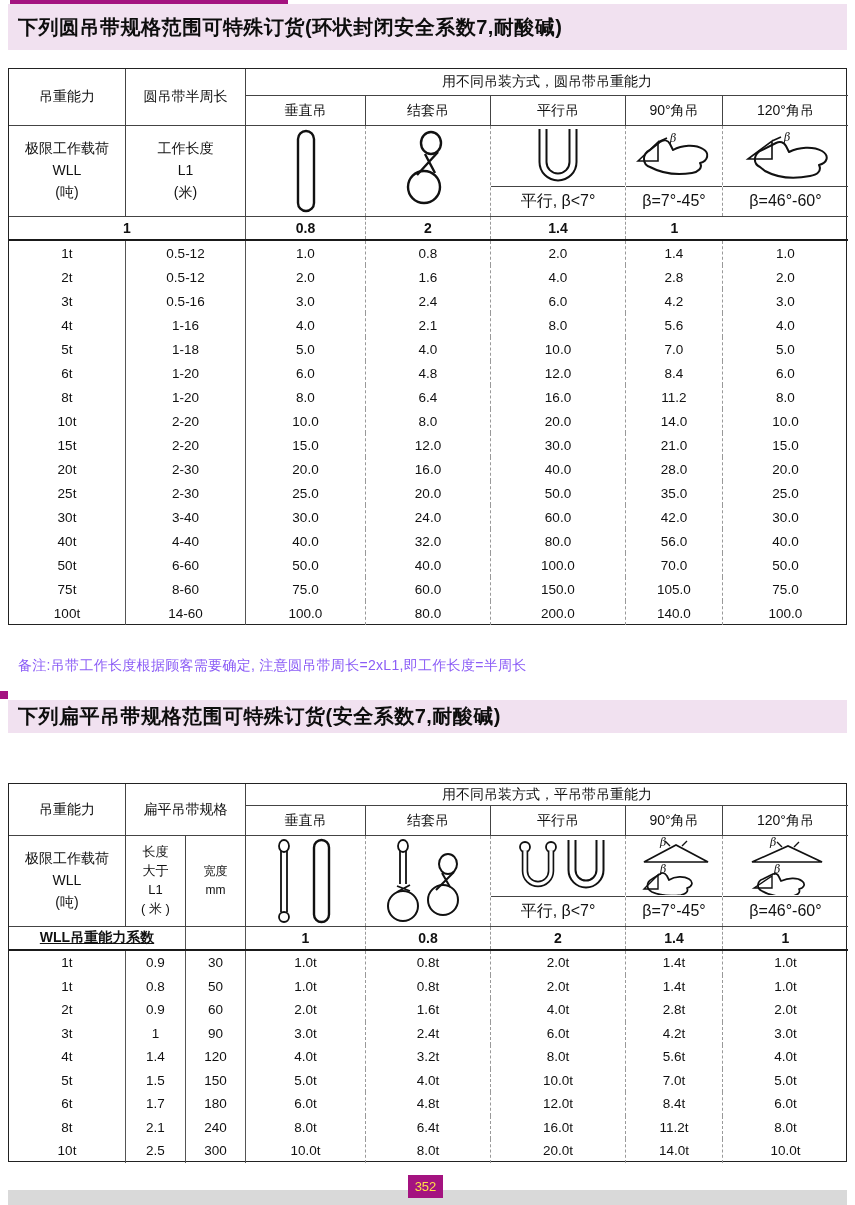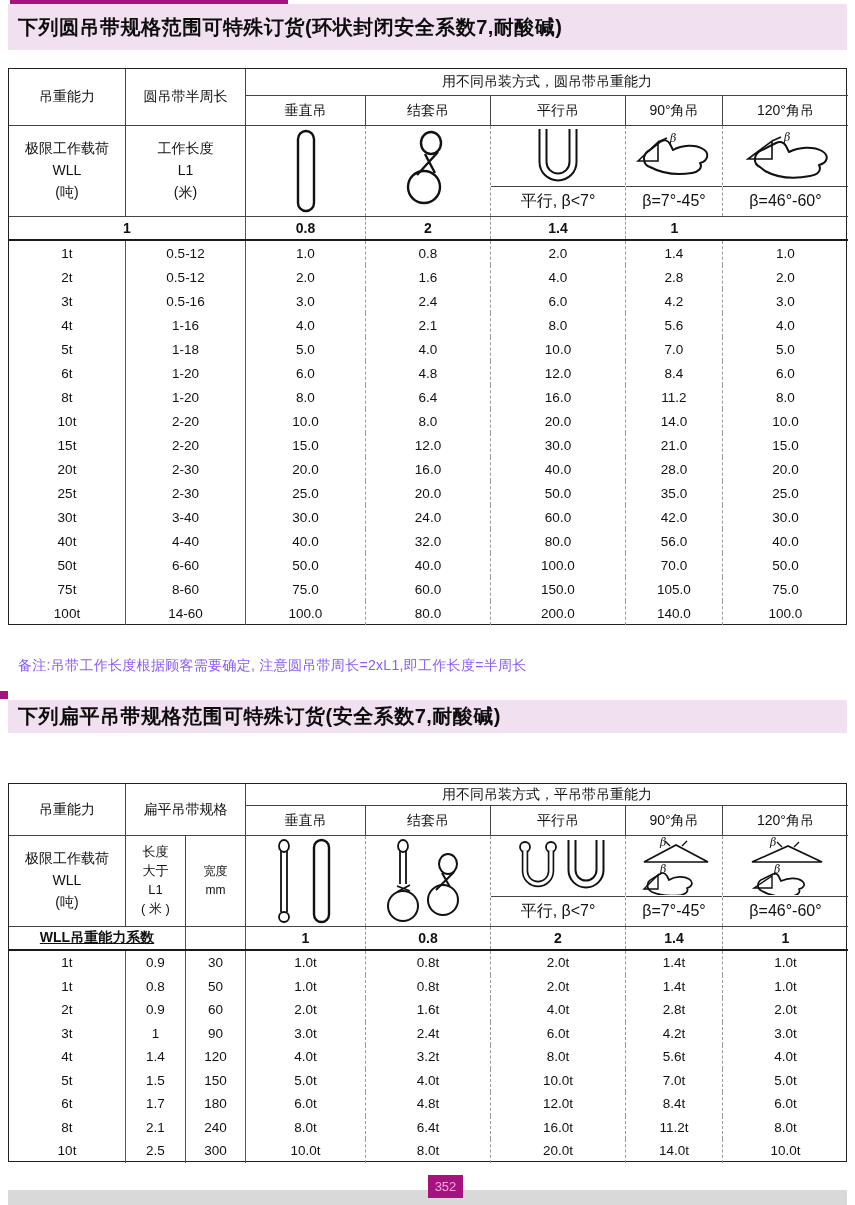--- a/index.html
+++ b/index.html
@@ -36,22 +36,22 @@
   .trow{display:grid;}
   .t1 .trow{grid-template-columns:117px 120px 120px 125px 135px 97px 125px;height:24px;}
   .t2 .trow{grid-template-columns:117px 60px 60px 120px 125px 135px 97px 125px;height:23.5px;}
   .tcell{display:flex;align-items:center;justify-content:center;font-size:13.5px;box-sizing:border-box;}
   .t1 .tcell:nth-child(-n+2){border-right:1px solid #555;}
   .t1 .tcell:nth-child(n+3):not(:last-child){border-right:1px dashed #999;}
   .t2 .tcell:nth-child(-n+3){border-right:1px solid #555;}
   .t2 .tcell:nth-child(n+4):not(:last-child){border-right:1px dashed #999;}
 
   .footer-bar{position:absolute;left:8px;top:1190px;width:839px;height:15px;background:#d9d9d9;}
-  .page-badge{position:absolute;left:428px;top:1175px;width:35px;height:23px;background:#a41380;
-              color:#f9a8d4;font-size:13px;display:flex;align-items:center;justify-content:center;}
+  .page-badge{position:absolute;left:408px;top:1175px;width:35px;height:23px;background:#a41380;
+              color:#fde047;font-size:13px;display:flex;align-items:center;justify-content:center;}
   svg{display:block;}
   .ink{stroke:#111;fill:none;}
   .beta-t{font-size:11px;font-style:italic;fill:#111;font-family:"DejaVu Serif",serif;}
 </style>
 </head>
 <body>
 
 <div class="page">
 
   <div class="accent" style="left:10px;top:0;width:278px;height:4px"></div>

